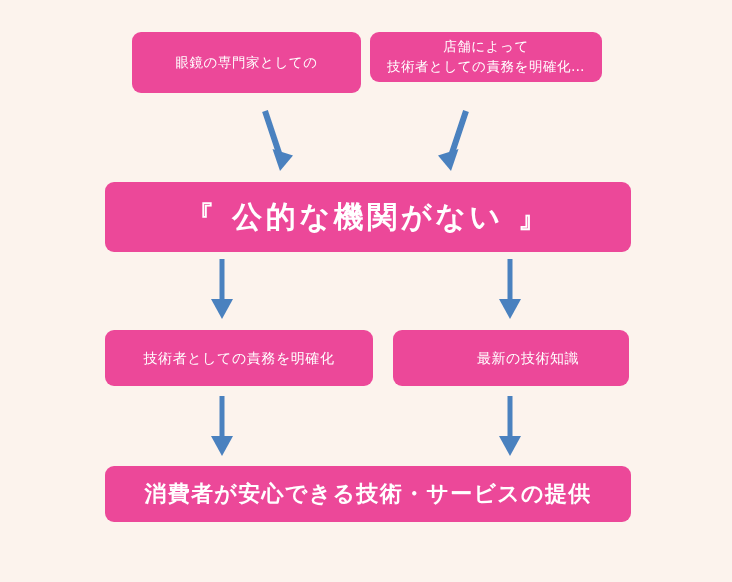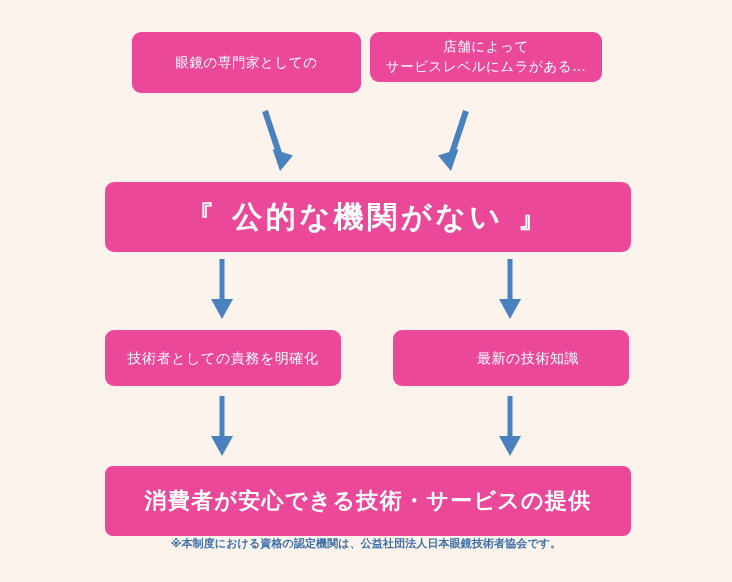--- a/index.html
+++ b/index.html
@@ -57,42 +57,41 @@
     width: 526px;
     height: 70px;
     font-size: 30px;
     font-weight: bold;
     letter-spacing: 0.12em;
   }
   
   .box-benefit-left {
     left: 105px;
     top: 330px;
-    width: 236px;
+    width: 268px;
     height: 56px;
     font-size: 14px;
   }
   .box-benefit-right {
     left: 393px;
     top: 330px;
     width: 236px;
     height: 56px;
     font-size: 14px;
     padding-left: 34px;
   }
   
   .box-outcome {
     left: 105px;
     top: 466px;
     width: 526px;
-    height: 70px;
+    height: 56px;
     font-size: 22px;
     font-weight: bold;
     letter-spacing: 0.06em;
-    border-radius: 8px;
   }
   
   #arrow-layer {
     position: absolute;
     left: 0;
     top: 0;
     width: 732px;
     height: 582px;
     pointer-events: none;
   }
@@ -116,21 +115,21 @@
 
   <div class="box box-concern-left">
     <div class="lines">
       <div>眼鏡の専門家としての</div>
     </div>
   </div>
 
   <div class="box box-concern-right">
     <div class="lines">
       <div>店舗によって</div>
-      <div>サービスレベルにムラがある…</div>
+      <div>技術者としての責務を明確化…</div>
     </div>
   </div>
 
   <div class="box box-system">
     <span>『 公的な機関がない 』</span>
   </div>
 
   <div class="box box-benefit-left">
     <span>技術者としての責務を明確化</span>
   </div>
@@ -169,15 +168,14 @@
       <rect x="219.5" y="396" width="5" height="43" fill="#4a81bf"></rect>
       <polygon points="211,436 233,436 222,456" fill="#4a81bf"></polygon>
     </g>
 
     <g>
       <rect x="507.5" y="396" width="5" height="43" fill="#4a81bf"></rect>
       <polygon points="499,436 521,436 510,456" fill="#4a81bf"></polygon>
     </g>
   </svg>
 
-  <div class="footnote">※本制度における資格の認定機関は、公益社団法人日本眼鏡技術者協会です。</div>
 
 </div>
 
 </body></html>

